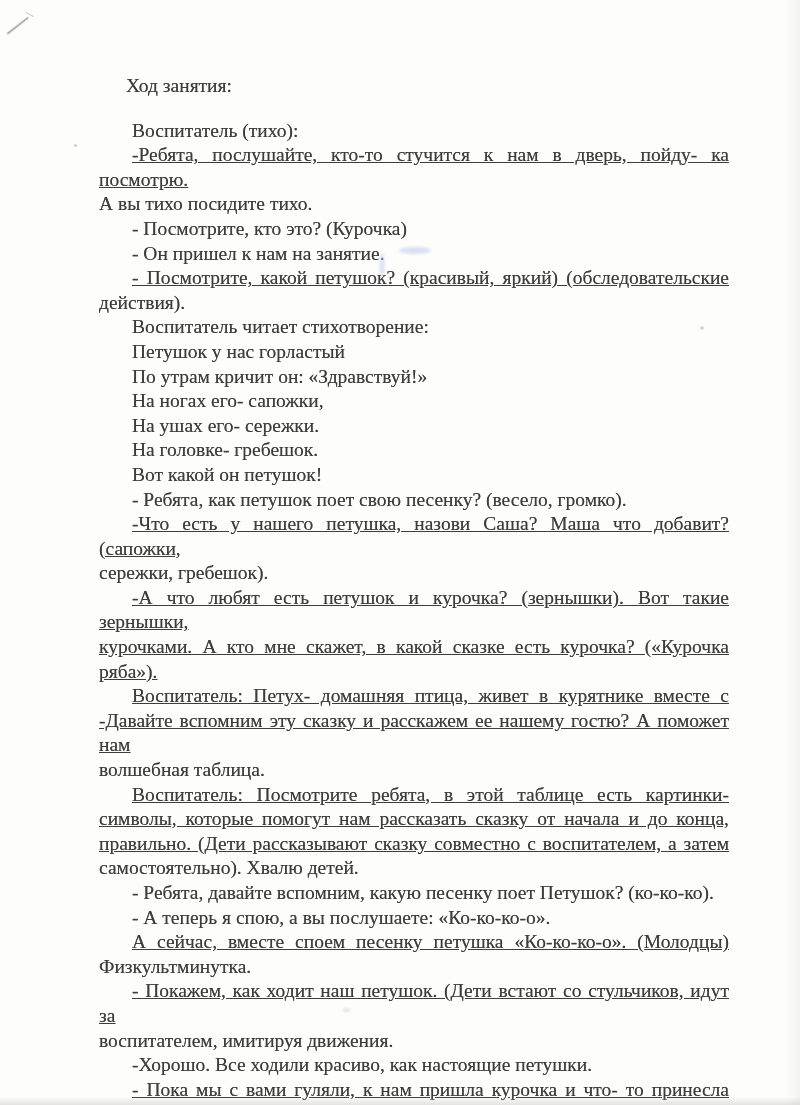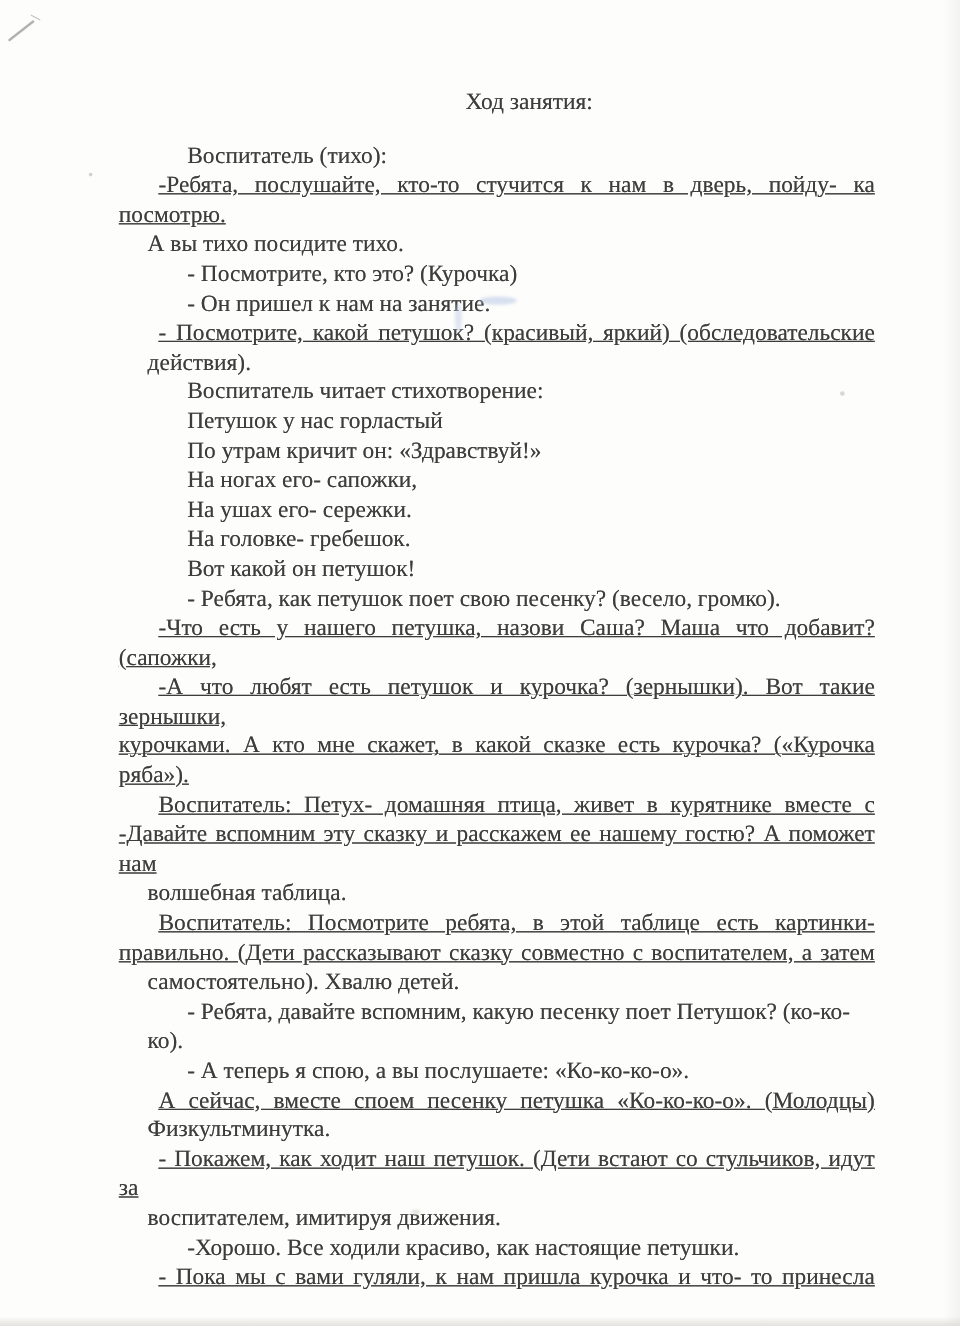--- a/index.html
+++ b/index.html
@@ -22,36 +22,34 @@
     width: 630px;
     font-size: 19.5px;
     line-height: 24.6px;
     color: #3d3d3d;
     text-shadow: 0 0 0.5px rgba(70,70,70,0.7);
   }
   .title {
     font-size: 19.5px;
     font-weight: normal;
     margin: 0 0 20px 0;
-    text-align: center;
     position: relative;
     left: 27px;
   }
   .line {
     margin: 0;
     white-space: normal;
   }
   .line.just {
     text-align: justify;
     text-align-last: justify;
     text-decoration: underline;
   }
   .line.left {
     text-align: left;
-    margin-left: 24px;
   }
   .line.indent {
     text-indent: 33px;
   }
   
   .edge-bottom {
     position: absolute;
     left: 0; right: 0; bottom: 0;
     height: 8px;
     background: linear-gradient(180deg, rgba(200,198,192,0) 0%, rgba(205,203,197,0.55) 100%);
@@ -120,26 +118,28 @@
         <p class="line left">действия).</p>
         <p class="line left indent">Воспитатель читает стихотворение:</p>
         <p class="line left indent">Петушок у нас горластый</p>
         <p class="line left indent">По утрам кричит он: «Здравствуй!»</p>
         <p class="line left indent">На ногах его- сапожки,</p>
         <p class="line left indent">На ушах его- сережки.</p>
         <p class="line left indent">На головке- гребешок.</p>
         <p class="line left indent">Вот какой он петушок!</p>
         <p class="line left indent">- Ребята, как петушок поет свою песенку? (весело, громко).</p>
         <p class="line just indent">-Что есть у нашего петушка, назови Саша? Маша что добавит? (сапожки,</p>
+        <p class="line left">сережки, гребешок).</p>
         <p class="line just indent">-А что любят есть петушок и курочка? (зернышки). Вот такие зернышки,</p>
         <p class="line just">курочками. А кто мне скажет, в какой сказке есть курочка? («Курочка ряба»).</p>
         <p class="line just indent">Воспитатель: Петух- домашняя птица, живет в курятнике вместе с</p>
         <p class="line just">-Давайте вспомним эту сказку и расскажем ее нашему гостю? А поможет нам</p>
         <p class="line left">волшебная таблица.</p>
         <p class="line just indent">Воспитатель: Посмотрите ребята, в этой таблице есть картинки-</p>
+        <p class="line just">символы, которые помогут нам рассказать сказку от начала и до конца,</p>
         <p class="line just">правильно. (Дети рассказывают сказку совместно с воспитателем, а затем</p>
         <p class="line left">самостоятельно). Хвалю детей.</p>
         <p class="line left indent">- Ребята, давайте вспомним, какую песенку поет Петушок? (ко-ко-ко).</p>
         <p class="line left indent">- А теперь я спою, а вы послушаете: «Ко-ко-ко-о».</p>
         <p class="line just indent">А сейчас, вместе споем песенку петушка «Ко-ко-ко-о». (Молодцы)</p>
         <p class="line left">Физкультминутка.</p>
         <p class="line just indent">- Покажем, как ходит наш петушок. (Дети встают со стульчиков, идут за</p>
         <p class="line left">воспитателем, имитируя движения.</p>
         <p class="line left indent">-Хорошо. Все ходили красиво, как настоящие петушки.</p>
         <p class="line just indent">- Пока мы с вами гуляли, к нам пришла курочка и что- то принесла</p>

